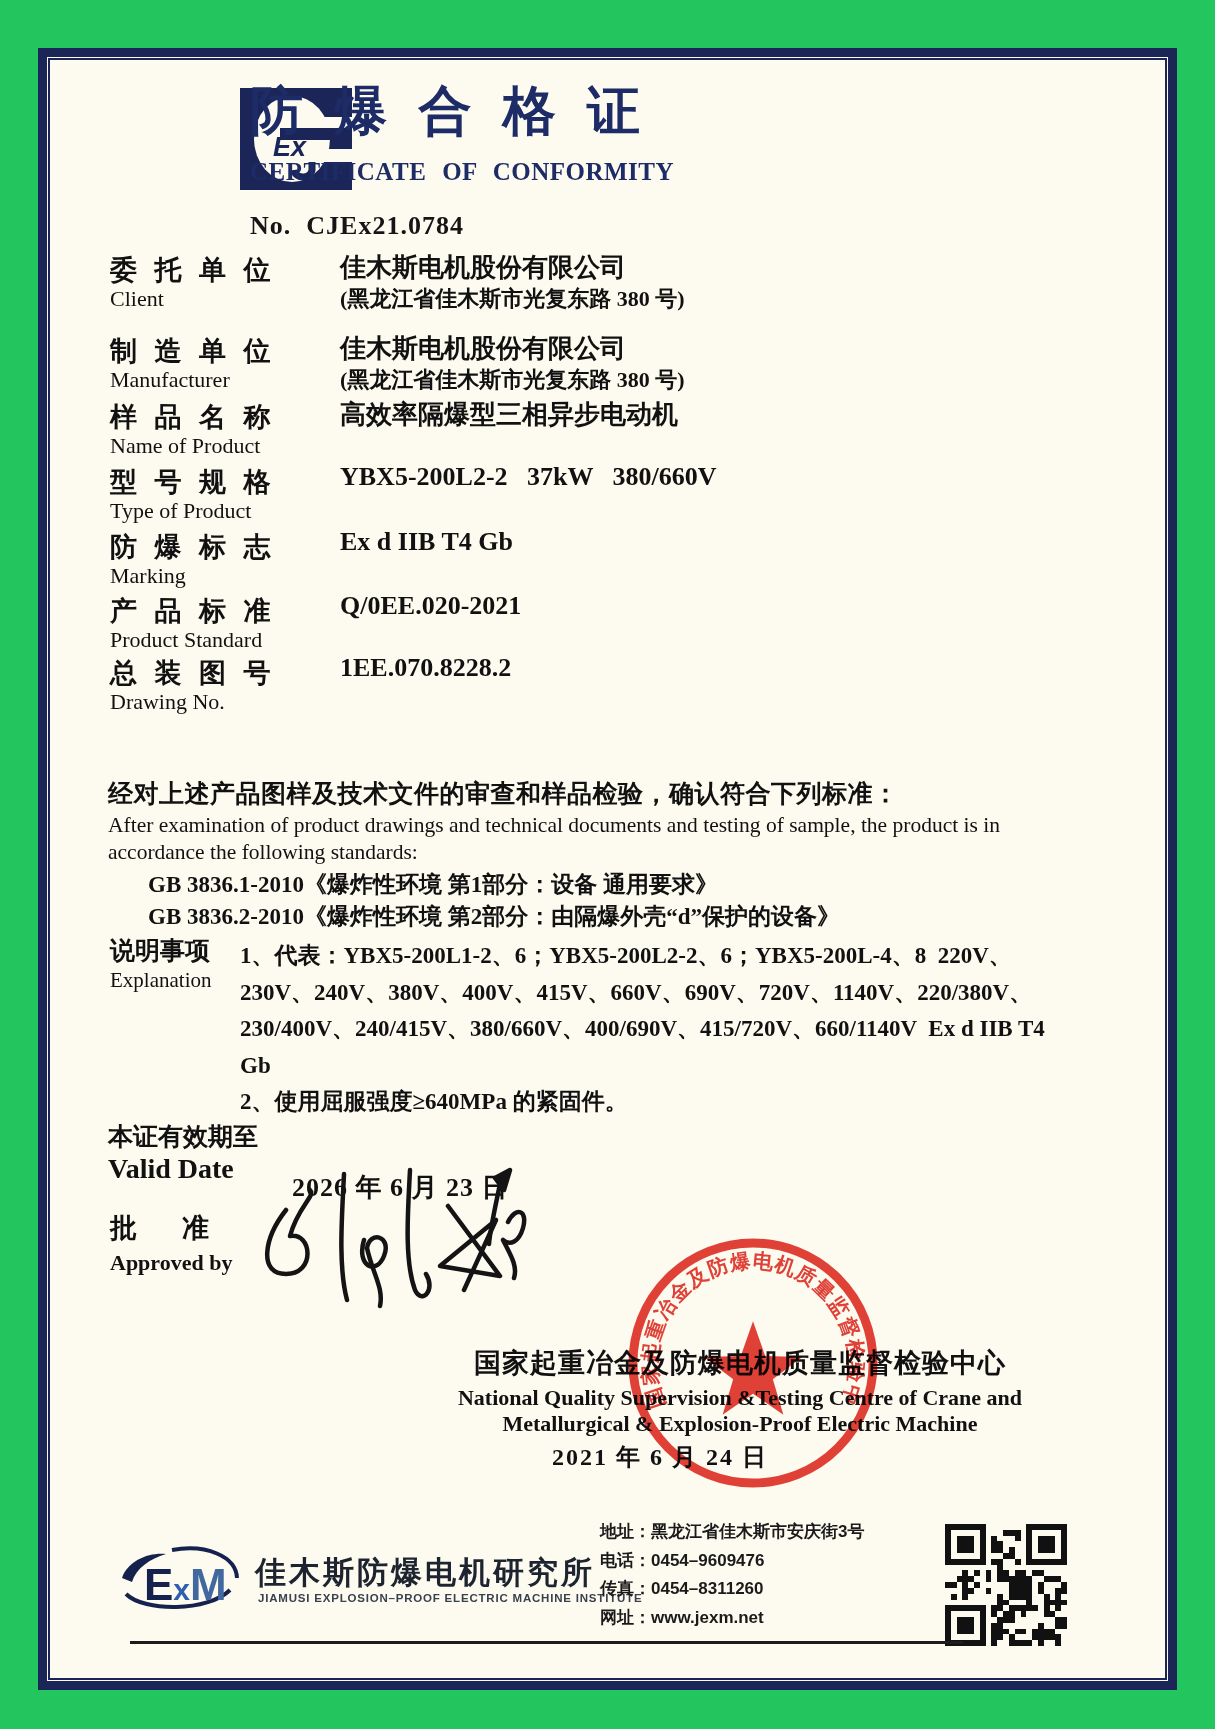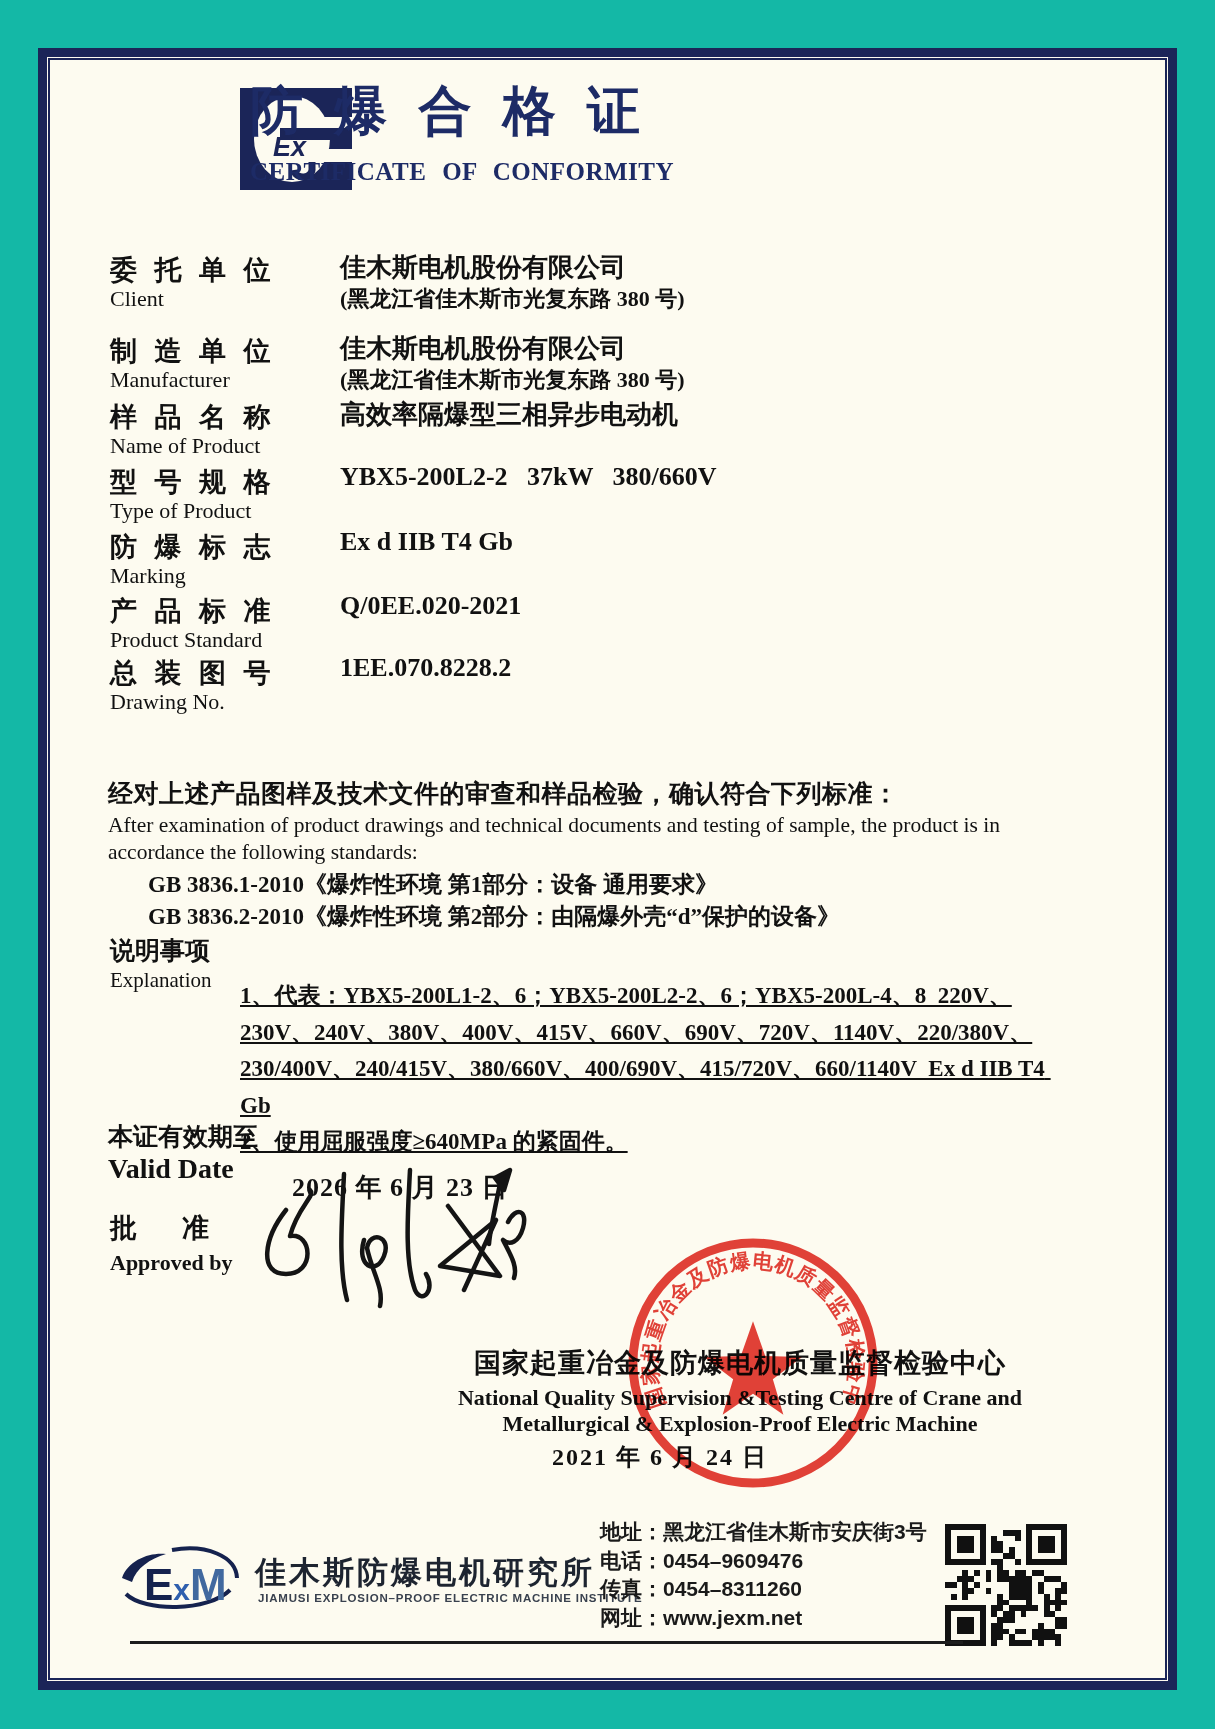--- a/index.html
+++ b/index.html
@@ -4,21 +4,21 @@
 <style>
   html,body{margin:0;padding:0;}
   body{
     background:#f7f3e3;
     font-family:"Liberation Serif","DejaVu Serif",serif;
     color:#111;
   }
   .page{
     position:relative;
     width:1215px;height:1729px;
-    background:#14b8a6;
+    background:#22c55e;
     overflow:hidden;
   }
   .frame{
     position:absolute;left:38px;top:48px;
     width:1121px;height:1624px;
     border:9px solid #1b2558;
     background:#fdfbf0;
     box-shadow:inset 0 0 0 1px #fdfbf0, inset 0 0 0 3px #1b2558;
   }
 
@@ -55,21 +55,21 @@
   .st-en{position:absolute;left:108px;top:812px;width:990px;
       font-size:21.5px;line-height:27px;}
   .std-1{position:absolute;left:148px;top:869px;font-size:23px;font-weight:600;}
   .std-2{position:absolute;left:148px;top:901px;font-size:23px;font-weight:600;}
 
   
   .exp-zh{position:absolute;left:110px;top:934px;
       font-family:"Liberation Sans","DejaVu Sans",sans-serif;
       font-size:25px;font-weight:bold;}
   .exp-en{position:absolute;left:110px;top:968px;font-size:21px;}
-  .exp-items{position:absolute;left:240px;top:978px;width:838px;text-decoration:underline;}
+  .exp-items{position:absolute;left:240px;top:938px;width:838px;}
   .exp-item{font-size:23px;font-weight:600;line-height:36.5px;white-space:pre-wrap;}
 
   
   .valid-zh{position:absolute;left:108px;top:1120px;
       font-family:"Liberation Sans","DejaVu Sans",sans-serif;
       font-size:25px;font-weight:bold;}
   .valid-en{position:absolute;left:108px;top:1153px;font-size:28px;font-weight:bold;}
   .valid-val{position:absolute;left:292px;top:1122px;font-size:26px;font-weight:600;letter-spacing:1px;white-space:pre;margin-top:48px;}
   .appr-zh{position:absolute;left:110px;top:1210px;
       font-family:"Liberation Sans","DejaVu Sans",sans-serif;
@@ -90,21 +90,21 @@
   
   .jexm-logo{position:absolute;left:116px;top:1544px;width:132px;height:74px;}
   .inst-zh{position:absolute;left:255px;top:1552px;
       font-family:"Liberation Sans","DejaVu Sans",sans-serif;
       font-size:31px;font-weight:bold;letter-spacing:3px;color:#1d2430;}
   .inst-en{position:absolute;left:258px;top:1592px;
       font-family:"Liberation Sans","DejaVu Sans",sans-serif;
       font-size:11.5px;font-weight:bold;letter-spacing:.8px;color:#39414e;}
   .contact{position:absolute;left:600px;top:1518px;}
   .c-row{font-family:"Liberation Sans","DejaVu Sans",sans-serif;
-      font-size:21px;font-weight:bold;color:#1a1a1a;line-height:28.5px;white-space:pre;}
+      font-size:17px;font-weight:bold;color:#1a1a1a;line-height:28.5px;white-space:pre;}
   .qr{position:absolute;left:945px;top:1524px;width:122px;height:122px;}
   .rule{position:absolute;left:130px;top:1641px;width:833px;height:3px;background:#1c1c1c;}
   .note{position:absolute;left:0;top:1652px;width:1215px;text-align:center;
       font-family:"Liberation Sans","DejaVu Sans",sans-serif;
       font-size:24px;font-weight:bold;}
 </style>
 </head>
 <body>
 
 <div class="page">
@@ -116,20 +116,21 @@
     <rect x="52" y="29" width="60" height="13" fill="#fdfbf0"></rect>
     <rect x="52" y="61" width="60" height="13" fill="#fdfbf0"></rect>
     <rect x="40" y="40" width="72" height="12" fill="#1b2558"></rect>
     <text x="33" y="68" font-family="Liberation Sans, DejaVu Sans, sans-serif" font-weight="bold" font-style="italic" font-size="27" fill="#1b2558">Ex</text>
     <path d="M72,74 v6 a9,8 0 0 1 -18,2" fill="none" stroke="#1b2558" stroke-width="7"></path>
   </svg>
 
   <div class="titleblock">
     <div class="title-zh">防 爆 合 格 证</div>
     <div class="title-en">CERTIFICATE OF CONFORMITY</div>
+    <div class="cert-no">No.  CJEx21.0784</div>
   </div>
 
   <div class="frow" style="top:252px">
     <div class="lz">委 托 单 位</div>
     <div class="le">Client</div>
     <div class="vv">佳木斯电机股份有限公司</div>
     <div class="vs">(黑龙江省佳木斯市光复东路 380 号)</div>
   </div>
   <div class="frow" style="top:333px">
     <div class="lz">制 造 单 位</div>

